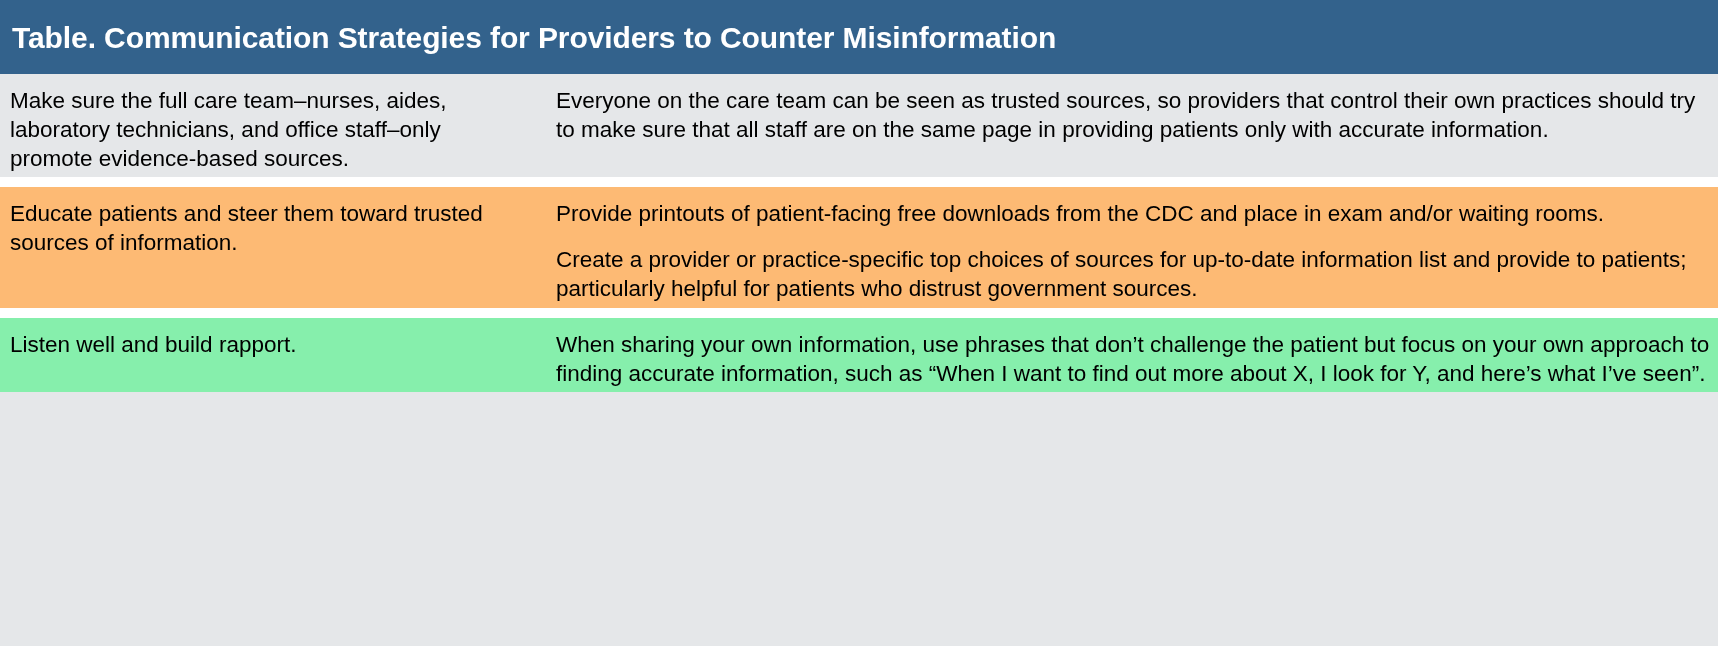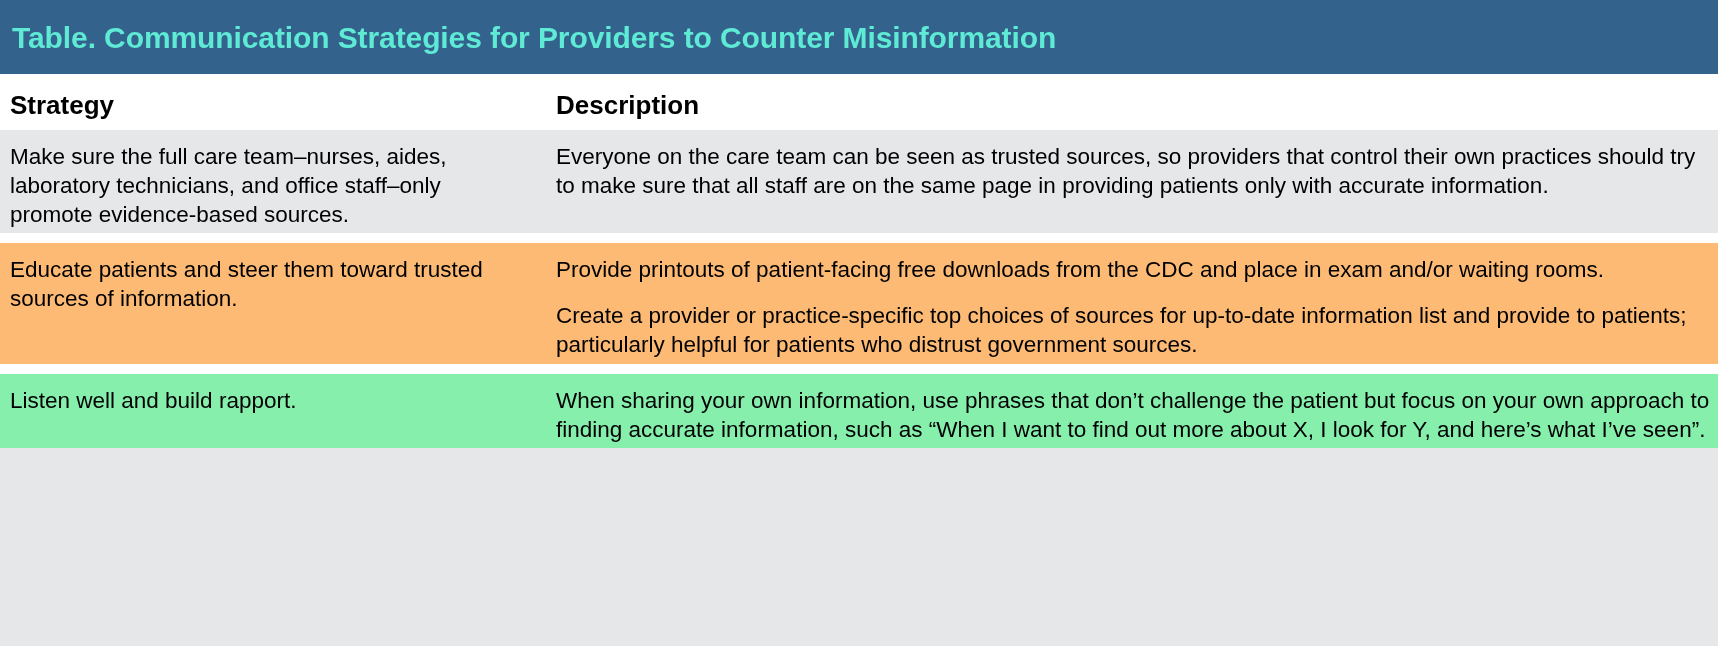--- a/index.html
+++ b/index.html
@@ -27,21 +27,21 @@
   .table-title-bar {
     background: #33628c;
     height: 74px;
     box-sizing: border-box;
     display: flex;
     align-items: center;
     padding: 0 12px;
     flex: 0 0 auto;
   }
   .table-title {
-    color: #5eead4;
+    color: #ffffff;
     font-size: 30px;
     font-weight: bold;
     letter-spacing: -0.1px;
     line-height: 1.1;
     white-space: nowrap;
     text-align: right;
   }
 
   
   .col-head-row {
@@ -105,24 +105,20 @@
 </style>
 </head>
 <body>
 
 <div class="table-figure">
 
   <div class="table-title-bar" style="background: rgb(51, 98, 140);">
     <div class="table-title">Table. Communication Strategies for Providers to Counter Misinformation</div>
   </div>
 
-  <div class="col-head-row">
-    <div class="col-head col-strategy">Strategy</div>
-    <div class="col-head col-description">Description</div>
-  </div>
 
   <div class="tbl-body" id="tbl-body">
       <div class="tbl-row shaded" style="background: rgb(229, 231, 233);">
         <div class="cell cell-strategy">
           <p>Make sure the full care team–nurses, aides, laboratory technicians, and office staff–only promote evidence-based sources.</p>
         </div>
         <div class="cell cell-description">
           <p>Everyone on the care team can be seen as trusted sources, so providers that control their own practices should try to make sure that all staff are on the same page in providing patients only with accurate information.</p>
         </div>
       </div>

